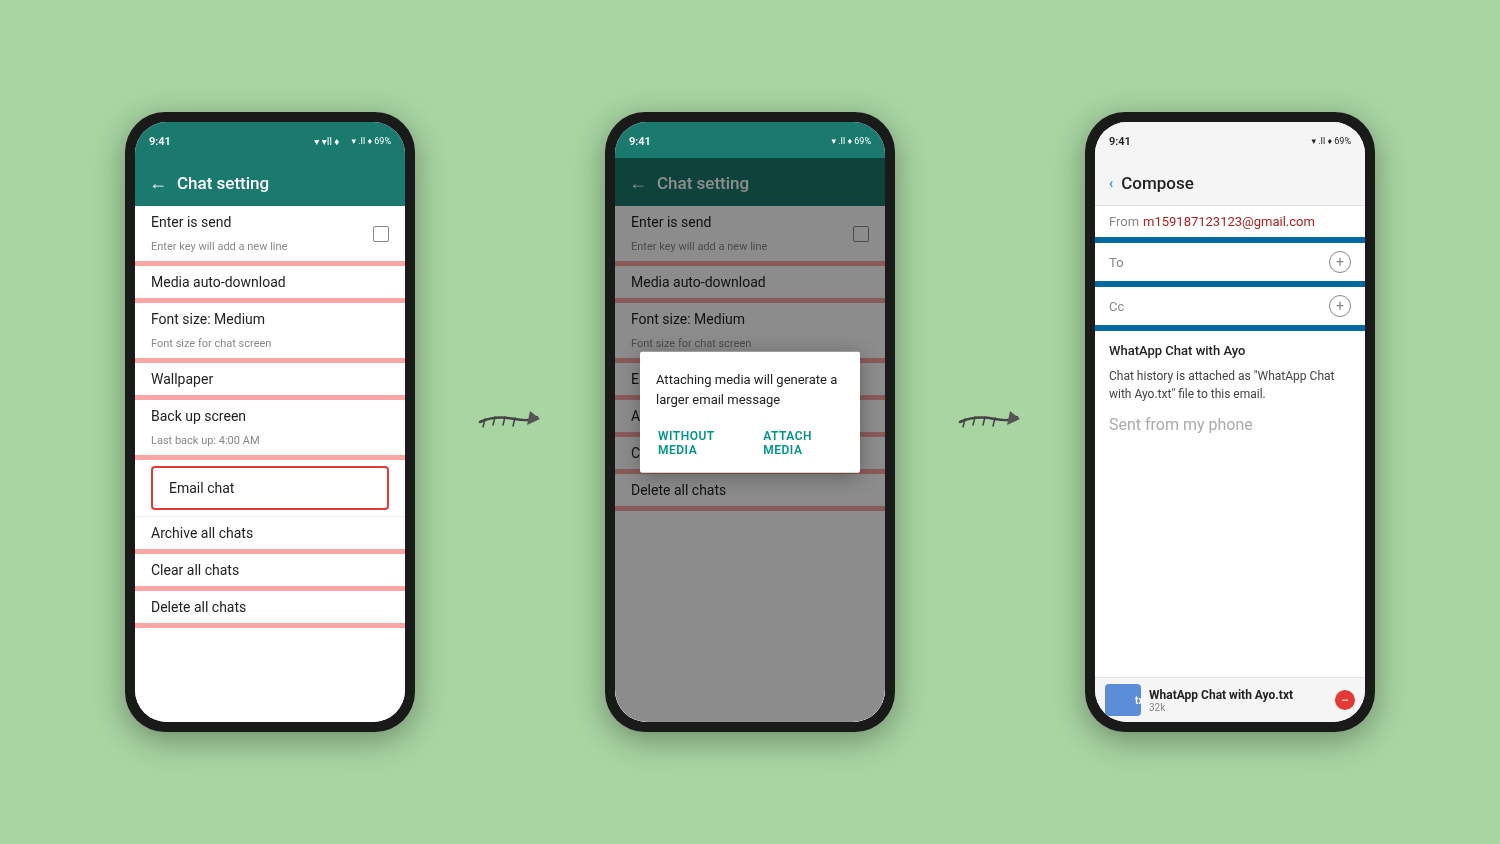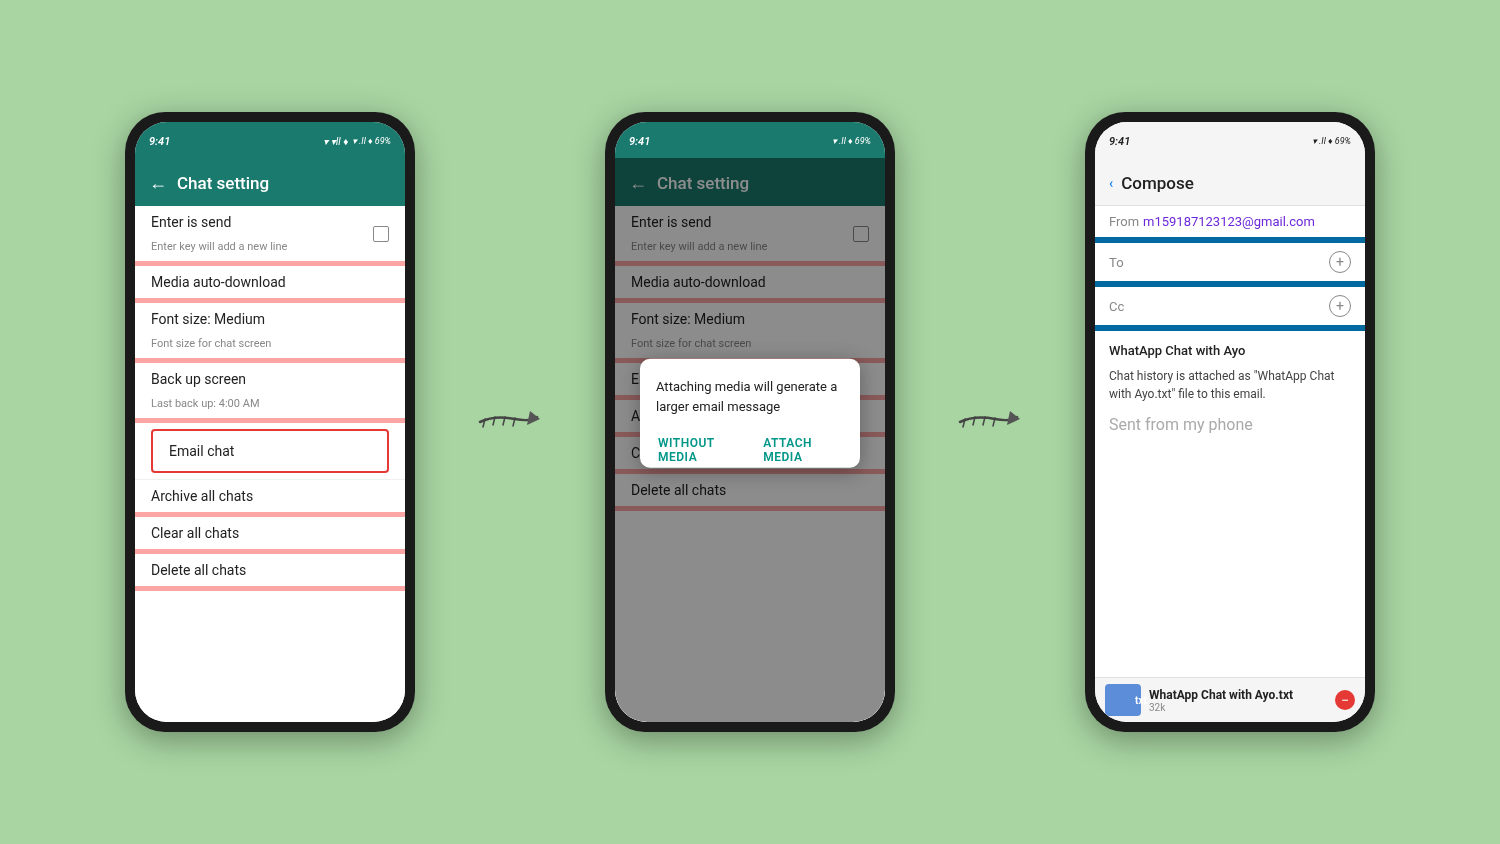--- a/index.html
+++ b/index.html
@@ -36,35 +36,34 @@
     }
 
     
     .status-bar {
       background: #1a7a6e;
       display: flex;
       align-items: center;
       justify-content: space-between;
       padding: 19px 14px;
       height: 26px;
-      font-style: italic;
     }
     .status-bar.light {
       background: #f5f5f5;
     }
     .status-time {
       font-size: 11px;
       font-weight: 600;
       color: #fff;
     }
     .status-bar.light .status-time { color: #222; }
     .status-icons {
       display: flex;
       align-items: center;
-      gap: 4px;
+      gap: 12px;
       font-size: 10px;
       color: #fff;
     }
     .status-bar.light .status-icons { color: #222; }
 
     
     .app-header {
       background: #1a7a6e;
       padding: 10px 14px;
       display: flex;
@@ -167,24 +166,24 @@
       z-index: 5;
     }
 
     
     .dialog {
       position: absolute;
       top: 50%;
       left: 50%;
       transform: translate(-50%, -58%);
       background: #fff;
-      border-radius: 10px;
+      border-radius: 2px;
       width: 220px;
       z-index: 10;
-      padding: 18px 16px 0 16px;
+      padding: 18px 16px 12px 16px;
       box-shadow: 0 4px 20px rgba(0,0,0,0.3);
     }
     .dialog-text {
       font-size: 13px;
       color: #222;
       line-height: 1.5;
       margin-bottom: 16px;
     }
     .dialog-actions {
       display: flex;
@@ -216,21 +215,21 @@
       min-height: 36px;
     }
     .compose-field-label {
       font-size: 13px;
       color: #888;
       width: 34px;
       flex-shrink: 0;
     }
     .compose-field-value {
       font-size: 13px;
-      color: #6d28d9;
+      color: #b91c1c;
       flex: 1;
     }
     .compose-field-add {
       color: #888;
       font-size: 18px;
       width: 22px;
       height: 22px;
       border: 1.5px solid #888;
       border-radius: 50%;
       display: flex;
@@ -345,20 +344,25 @@
         </div>
       </div>
 
       <div class="settings-item">
         <div class="settings-item-text">
           <div class="settings-item-label">Font size: Medium</div>
           <div class="settings-item-sub">Font size for chat screen</div>
         </div>
       </div>
 
+      <div class="settings-item">
+        <div class="settings-item-text">
+          <div class="settings-item-label">Wallpaper</div>
+        </div>
+      </div>
 
       <div class="settings-item">
         <div class="settings-item-text">
           <div class="settings-item-label">Back up screen</div>
           <div class="settings-item-sub">Last back up: 4:00 AM</div>
         </div>
       </div>
 
       <div style="padding: 6px 8px; border-bottom: 1px solid #f0f0f0;">
         <div class="email-chat-item">

